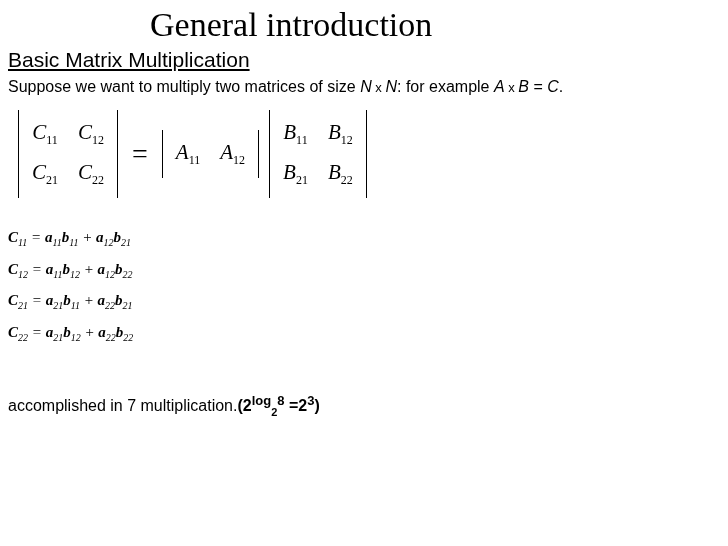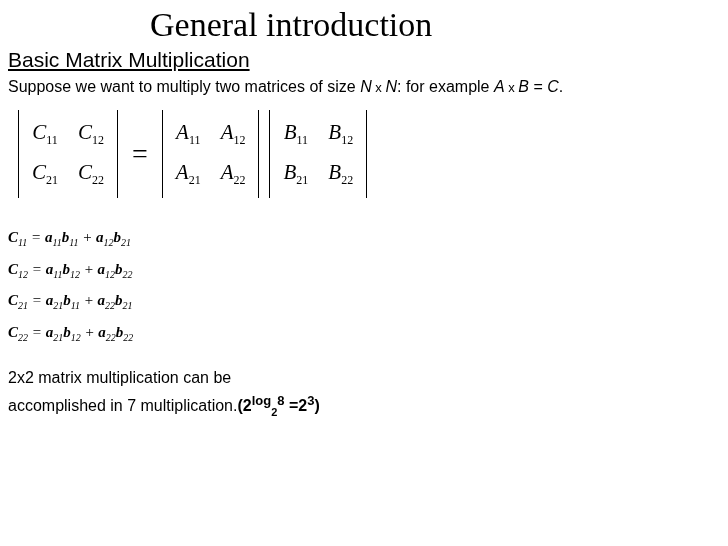--- a/index.html
+++ b/index.html
@@ -130,24 +130,20 @@
     <div class="equals">=</div>
 
     <div class="matwrap">
       <div class="bar-l"></div>
       <table class="mtable">
         <tbody>
             <tr>
           <td><span>A</span><span class="sub">11</span></td>
           <td><span>A</span><span class="sub">12</span></td>
         </tr>
-        <tr>
-          <td><span>A</span><span class="sub">21</span></td>
-          <td><span>A</span><span class="sub">22</span></td>
-        </tr>
       </tbody>
         </table>
       <div class="bar-r"></div>
     </div>
 
     <div class="matwrap">
       <div class="bar-l"></div>
       <table class="mtable">
         <tbody>
             <tr>
@@ -173,16 +169,16 @@
     </div>
     <div class="eqline">
       <b>C</b><span class="sub">21</span><span> = </span><b>a</b><span class="sub">21</span><b>b</b><span class="sub">11</span><span> + </span><b>a</b><span class="sub">22</span><b>b</b><span class="sub">21</span>
     </div>
     <div class="eqline">
       <b>C</b><span class="sub">22</span><span> = </span><b>a</b><span class="sub">21</span><b>b</b><span class="sub">12</span><span> + </span><b>a</b><span class="sub">22</span><b>b</b><span class="sub">22</span>
     </div>
   </div>
 
   <div class="foot">
-    <span>2x2 matrix multiplication can be</span><br>
+    <br>
     <span>accomplished in  7 multiplication.</span><span class="bold">(2</span><span class="bold sup">log</span><span class="bold sub2">2</span><span class="bold sup">8</span><span class="bold"> =2</span><span class="bold sup">3</span><span class="bold">)</span>
   </div>
 </div>
 
 </body></html>

